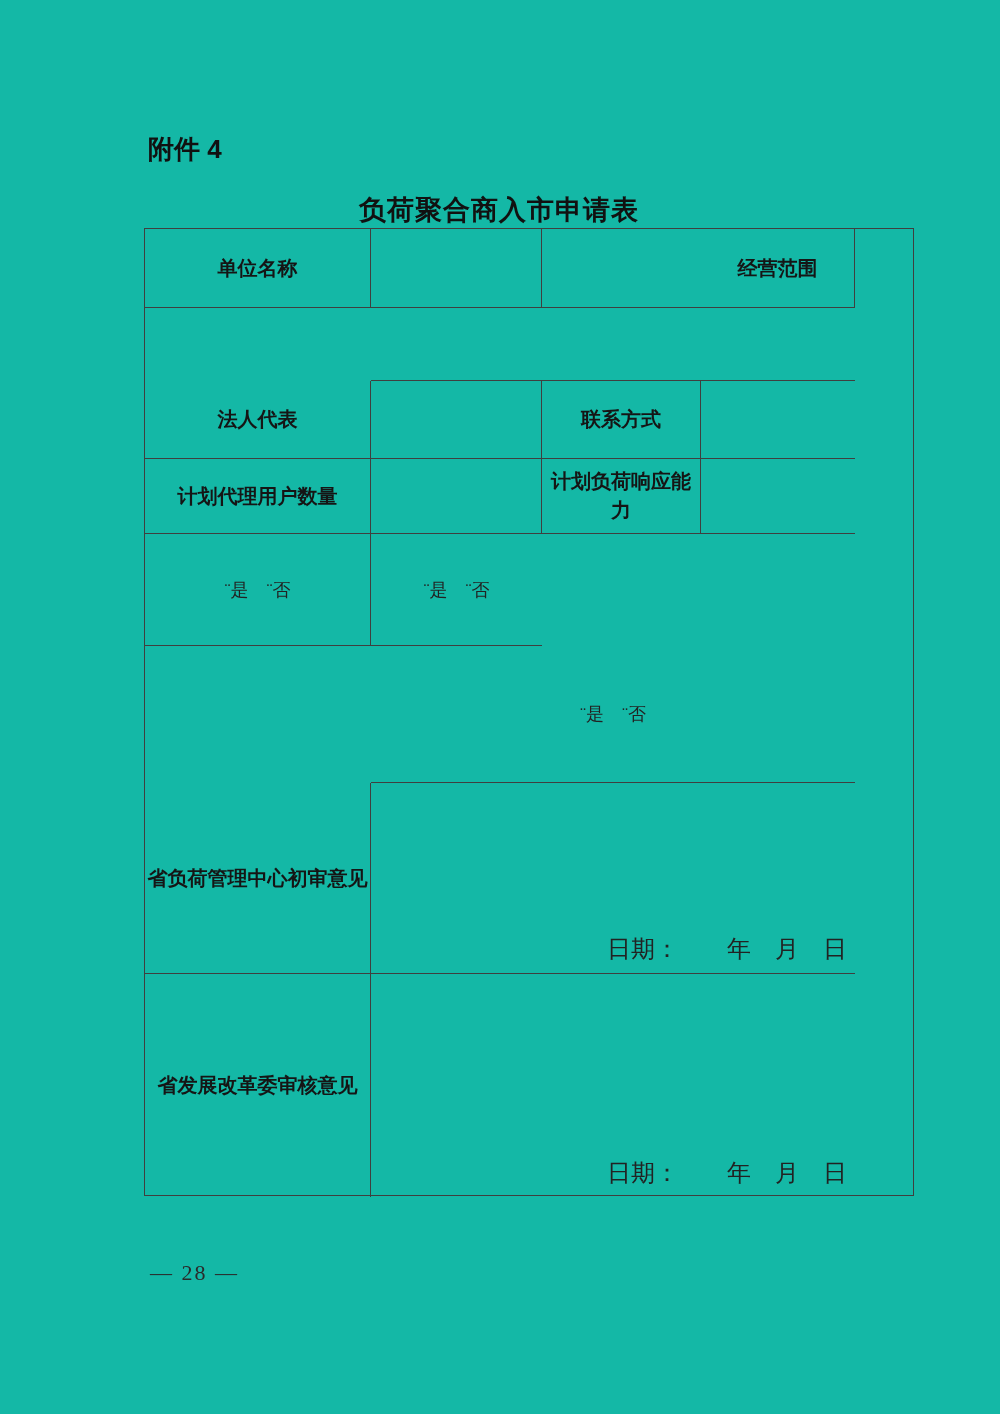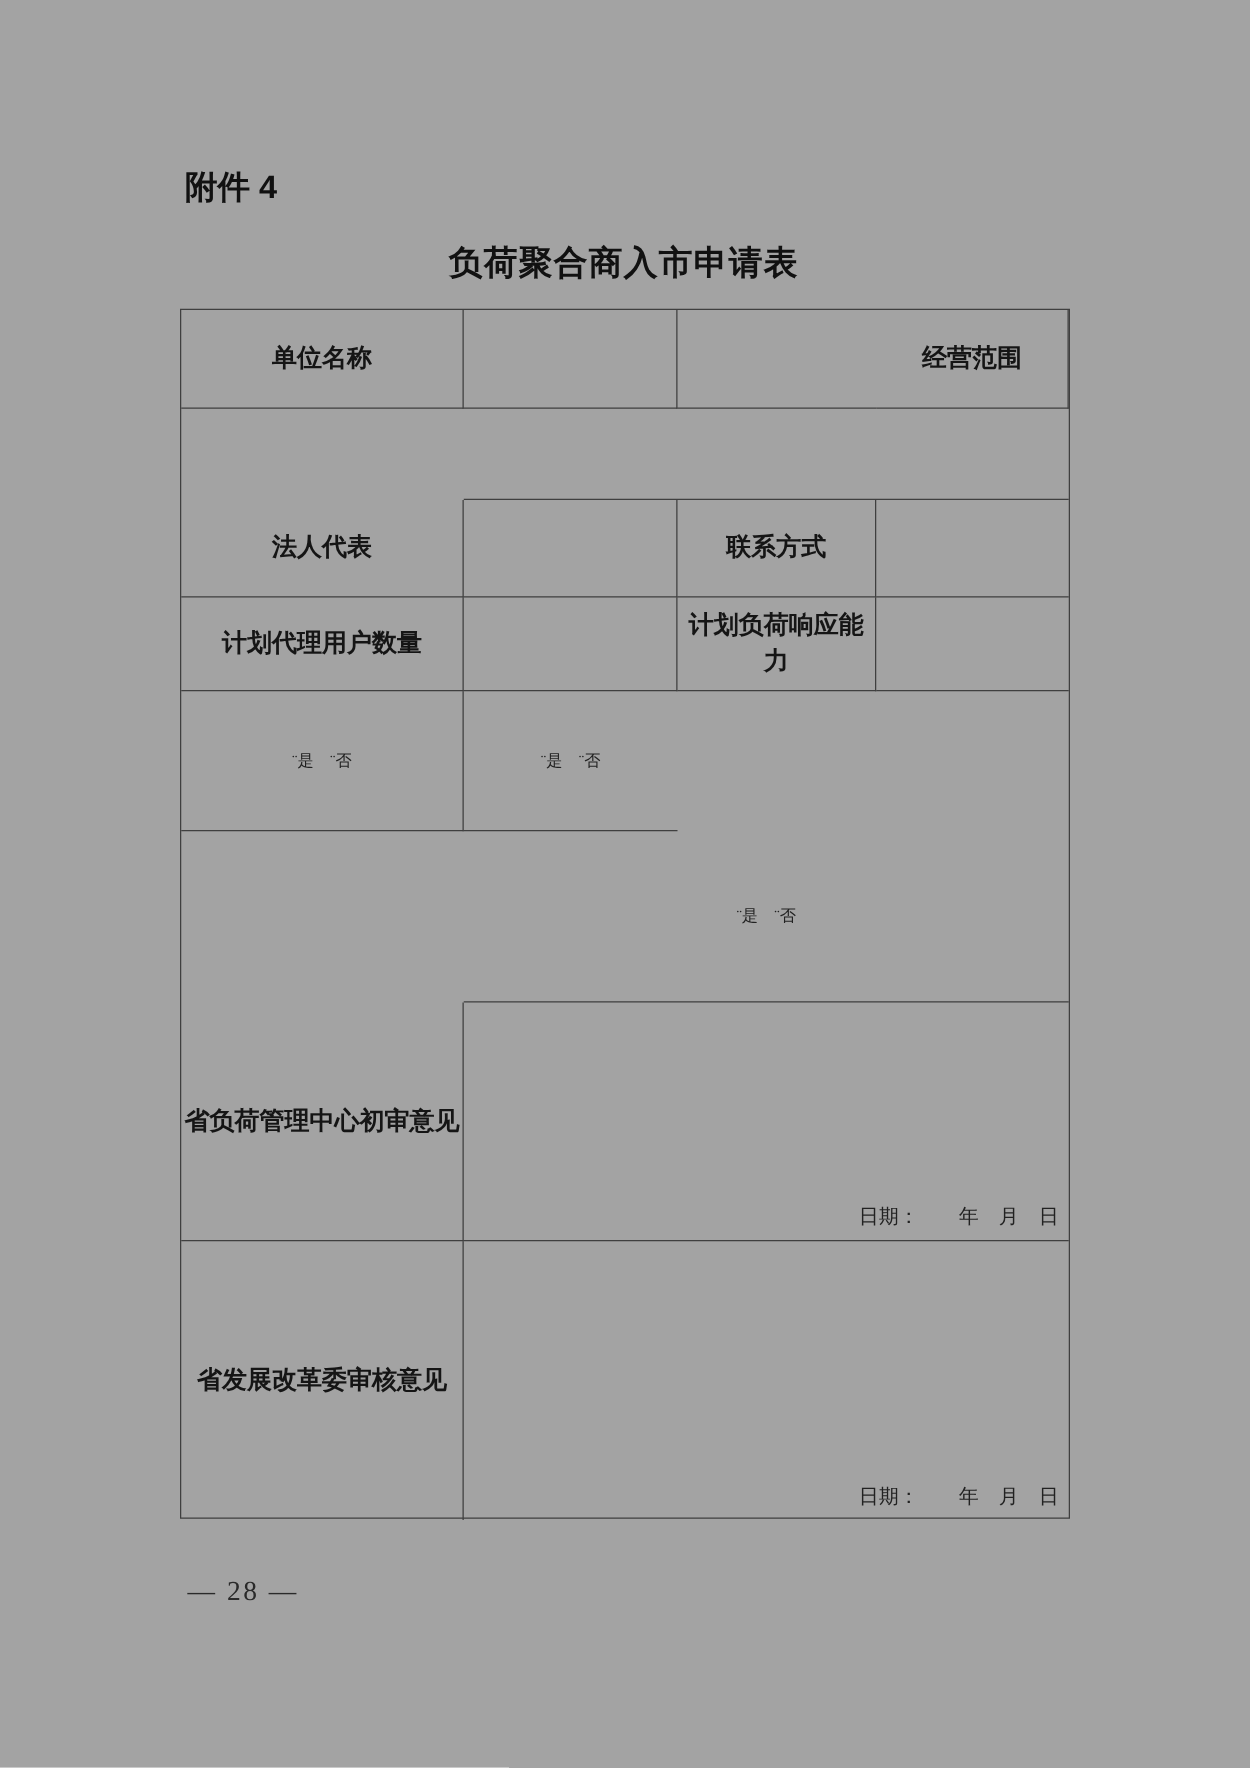--- a/index.html
+++ b/index.html
@@ -1,75 +1,74 @@
 <!DOCTYPE html>
 <html><head>
 <meta charset="utf-8">
 <style>
   * { margin:0; padding:0; box-sizing:border-box; }
   html,body { background:#e8e8e8; }
   .page {
     position:relative;
     width:1000px; height:1414px;
-    background:#a3a3a3;
+    background:#14b8a6;
     font-family:"Liberation Serif", serif;
     color:#1a1a1a;
     overflow:hidden;
   }
   .attachment {
     position:absolute; left:148px; top:132px;
     font-family:"Liberation Sans", sans-serif;
     font-weight:600; font-size:26px; color:#111;
   }
   .title {
     position:absolute; left:144px; top:192px; width:710px;
     text-align:center;
     font-family:"Liberation Serif", serif;
     font-size:27px; color:#111;
     letter-spacing:1px;
     font-weight:bold;
   }
   .tbl {
     position:absolute; left:144px; top:228px;
-    width:712px; height:968px;
+    width:770px; height:968px;
     display:grid;
     grid-template-columns:226px 171px 159px 154px;
     grid-template-rows:79px 73px 78px 75px 112px 137px 191px 223px;
     border:1px solid #3f3f3f;
-    margin-top:19px;
   }
   .c {
     border-right:1px solid #3f3f3f;
     border-bottom:1px solid #3f3f3f;
     display:flex; align-items:center; justify-content:center;
     text-align:center;
     overflow:hidden;
   }
   .last-col { border-right:none; }
   .last-row { border-bottom:none;text-align:center; }
   .span3 { grid-column:2 / 5; }
   .lab {
     font-family:"Liberation Sans", sans-serif;
     font-weight:bold; font-size:20px; line-height:1.45;
     color:#151515;
     padding:0 4px;
   }
   .nowrap { white-space:nowrap; }
   .opt {
     font-family:"Liberation Serif", serif;
-    font-size:13px; color:#222;
+    font-size:18px; color:#222;
     white-space:pre;
   }
   .date-cell {
     align-items:flex-end; justify-content:flex-end;
     padding:0 8px 8px 0;
   }
   .date {
     font-family:Liberation Sans, sans-serif;
-    font-size:16px; color:#222;
+    font-size:24px; color:#222;
     white-space:pre;
   }
   .footer {
     position:absolute; left:150px; top:1260px;
     font-family:"Liberation Serif", serif;
     font-size:22px; color:#2a2a2a;
     letter-spacing:2px;
   }
 </style>
 </head>

